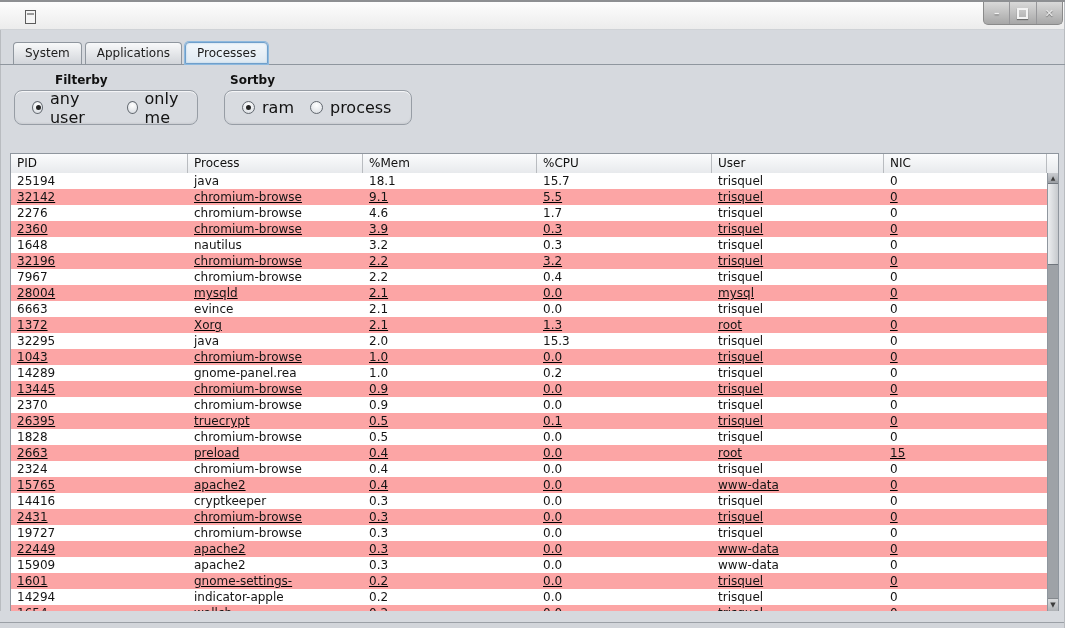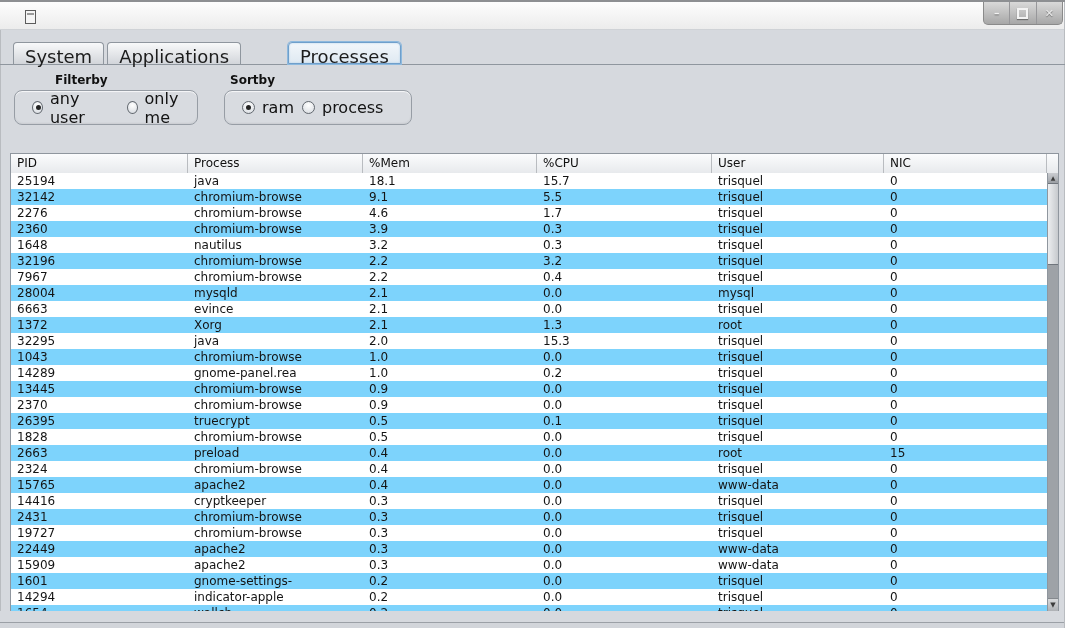--- a/index.html
+++ b/index.html
@@ -21,25 +21,25 @@
             border-radius:0 0 5px 5px;box-sizing:border-box;overflow:hidden;}
   .ctrl{flex:1;display:flex;align-items:center;justify-content:center;
         color:#f3f3f3;font-size:11px;font-weight:bold;text-shadow:0 1px 1px #6e6e6e;
         border-left:1px solid #97979a;cursor:default;}
   .ctrl:first-child{border-left:none;}
   .ctrl .box{width:7px;height:7px;border:2px solid #f3f3f3;box-shadow:0 1px 1px #6e6e6e;}
   .ctrl-close{color:#e9e9e9;}
 
   
   .tabbar{position:absolute;left:13px;top:40px;height:22px;display:flex;gap:3px;z-index:3;}
-  .tab{height:22px;box-sizing:border-box;padding:3px 11px 0 11px;font-size:18px;color:#1c1c1c;
+  .tab{height:22px;box-sizing:border-box;padding:3px 11px 0 11px;font-size:12px;color:#1c1c1c;
        background:linear-gradient(#f8f9fa,#d2d5da);border:1px solid #8f969e;border-bottom:none;
        border-radius:4px 4px 0 0;white-space:nowrap;}
   .tab.selected{background:linear-gradient(#f2f7fb,#dfe9f2);
-       border:1px solid #6f9fcb;box-shadow:0 0 0 1px #8db9de, inset 0 0 2px #aacce8;margin-left:44px;}
+       border:1px solid #6f9fcb;box-shadow:0 0 0 1px #8db9de, inset 0 0 2px #aacce8;}
   .tab-rule{position:absolute;left:0;right:0;top:62px;height:1px;background:#8f969e;z-index:1;}
 
   
   .section-label{position:absolute;font-size:12px;font-weight:bold;color:#101010;}
   .groupbox{position:absolute;height:35px;border:1px solid #979da5;border-radius:8px;
             box-sizing:border-box;background:#d8dbe0;
             box-shadow:inset 0 1px 1px rgba(255,255,255,.8), inset 0 -1px 2px rgba(0,0,0,.07);}
   .radio-row{display:flex;align-items:center;height:100%;padding-left:17px;gap:20px;}
   .option{display:flex;align-items:center;gap:7px;font-size:16px;color:#121212;}
   .radio{position:relative;width:13px;height:13px;border-radius:50%;
@@ -57,21 +57,21 @@
       border-right:1px solid #b9bcc0;white-space:nowrap;overflow:hidden;}
   .thead > .th:nth-child(1){width:177px;}
   .thead > .th:nth-child(2){width:175px;}
   .thead > .th:nth-child(3){width:174px;}
   .thead > .th:nth-child(4){width:175px;}
   .thead > .th:nth-child(5){width:172px;}
   .thead > .th:nth-child(6){width:163px;}
   .th-blank{width:11px;border-right:none;padding:0;}
   .tbody{position:absolute;left:0;top:19px;right:11px;bottom:0;overflow:hidden;}
   .row{display:flex;height:16px;background:#ffffff;}
-  .row.alt{background:#7dd3fc;}
+  .row.alt{background:#fca5a5;text-decoration:underline;}
   .cell{box-sizing:border-box;padding:1px 0 0 6px;font-size:12px;line-height:14px;color:#141414;
         white-space:nowrap;overflow:hidden;}
   .row > .cell:nth-child(1){width:177px;}
   .row > .cell:nth-child(2){width:175px;}
   .row > .cell:nth-child(3){width:174px;}
   .row > .cell:nth-child(4){width:175px;}
   .row > .cell:nth-child(5){width:172px;}
   .row > .cell:nth-child(6){width:163px;}
 
   
@@ -130,21 +130,21 @@
         </div>
         <div class="option alt">
           <span class="radio"></span>
           <span>only me</span>
         </div>
     </div>
   </div>
 
   <div class="section-label" style="left:230px;top:71px;">Sortby</div>
   <div class="groupbox" style="left:224px;top:88px;width:188px;">
-    <div class="radio-row" style="gap:8px;">
+    <div class="radio-row" style="gap:16px;">
       <div class="option selected">
           <span class="radio"></span>
           <span>ram</span>
         </div>
         <div class="option alt">
           <span class="radio"></span>
           <span>process</span>
         </div>
     </div>
   </div>

